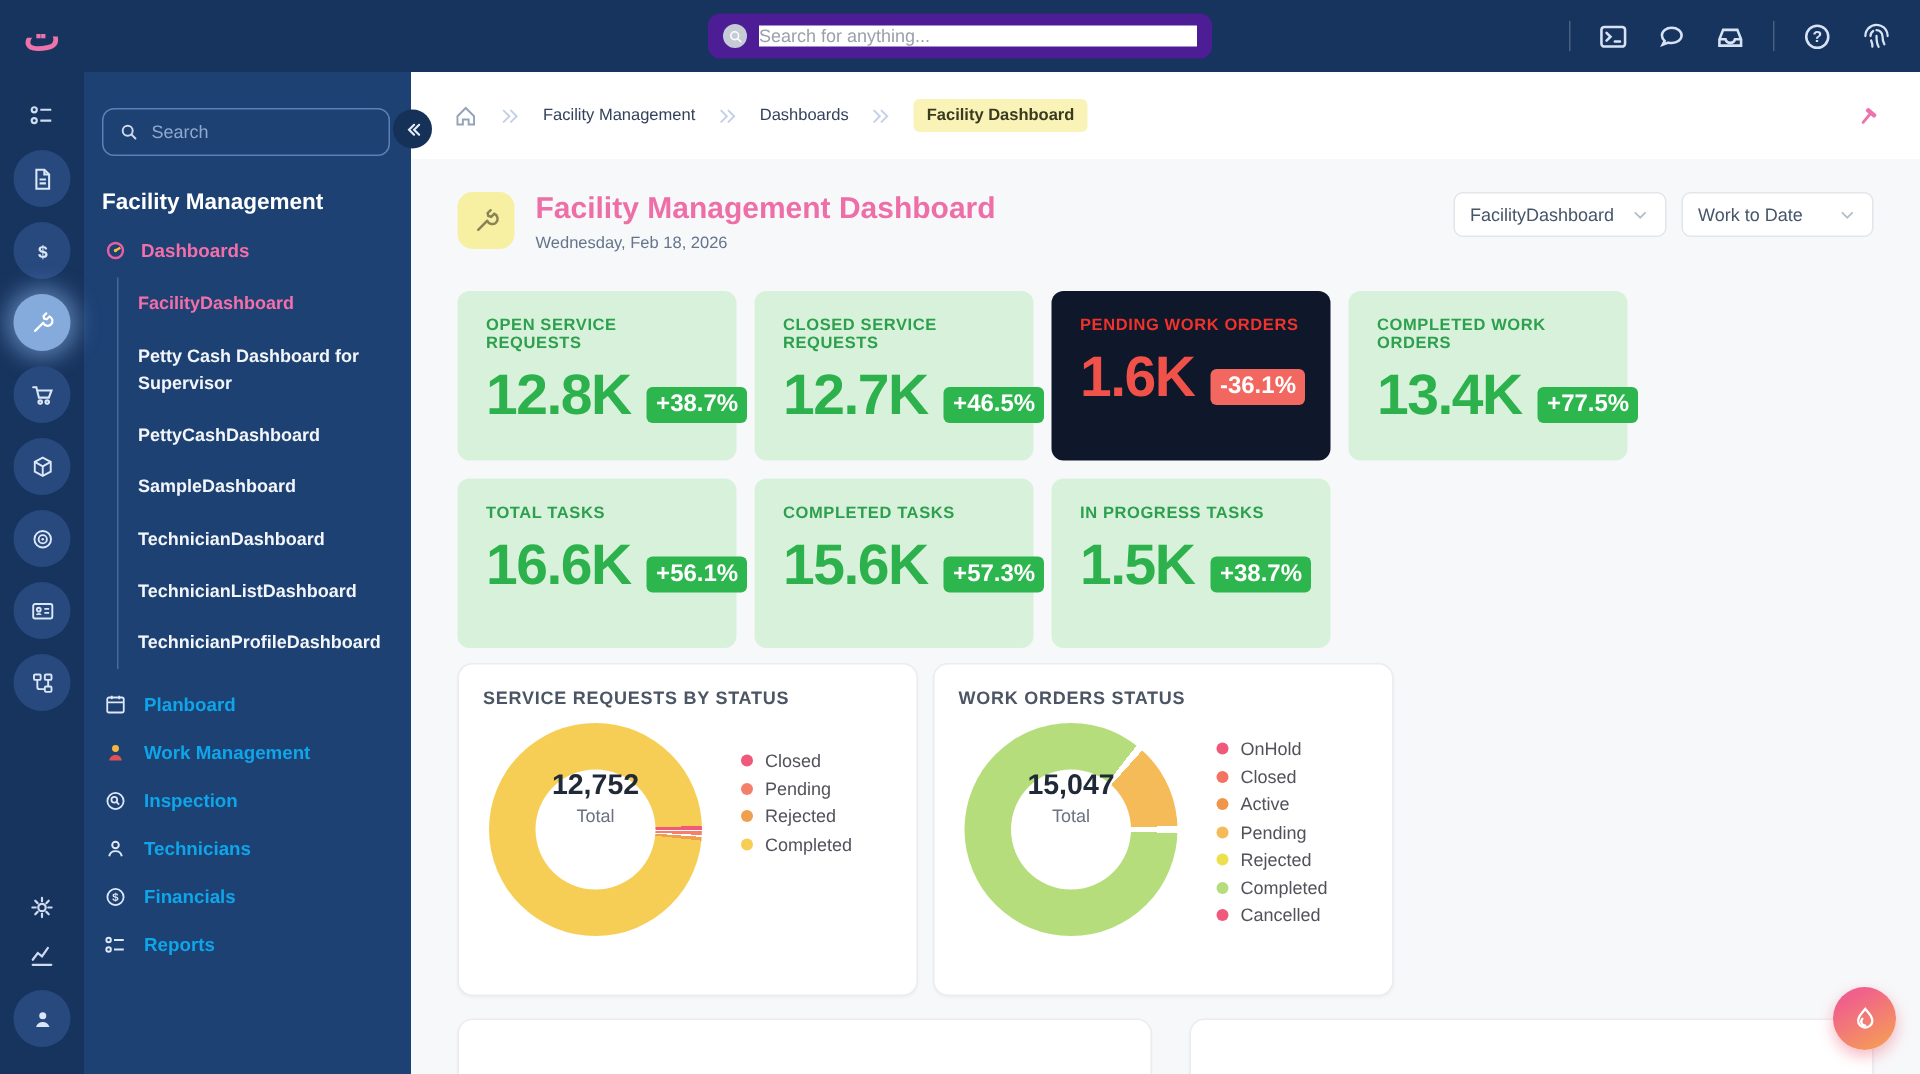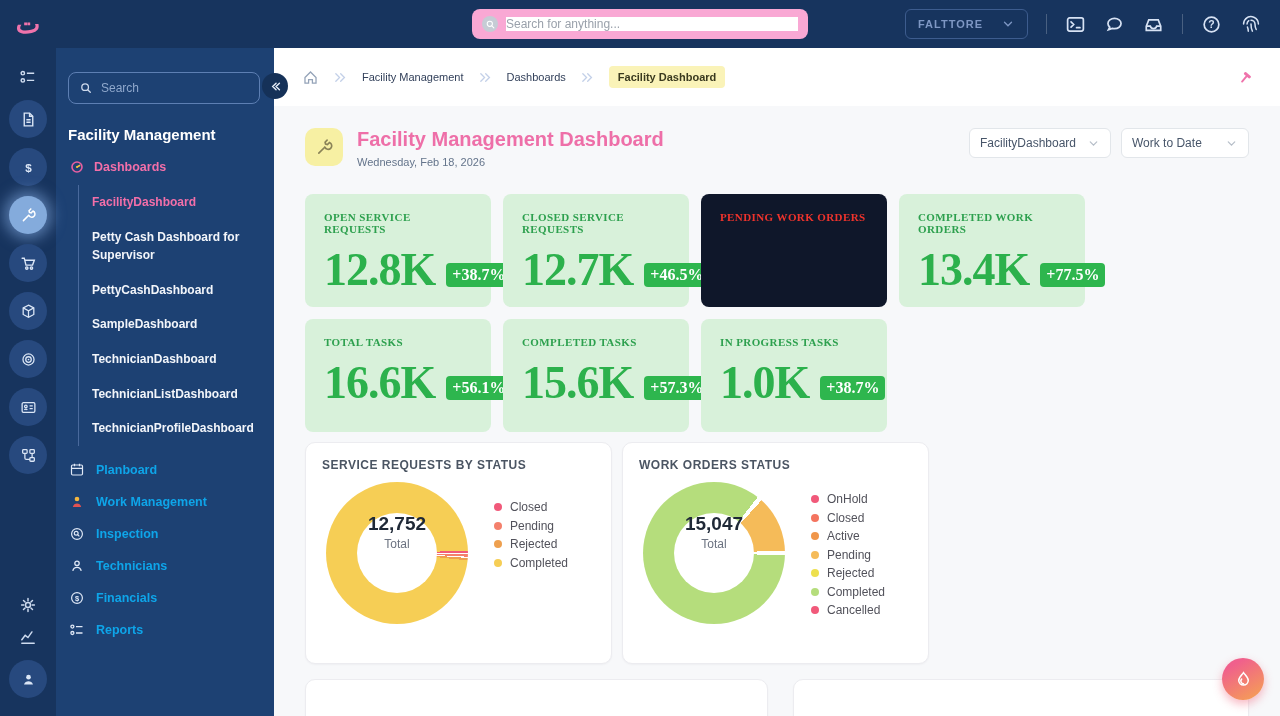--- a/index.html
+++ b/index.html
@@ -2,21 +2,21 @@
 <html><head>
 <meta charset="utf-8">
 <style>
   * { margin:0; padding:0; box-sizing:border-box; }
   html,body { width:1280px; height:716px; overflow:hidden; font-family:"Liberation Sans", sans-serif; background:#f7f8fa; }
   svg { display:block; }
 
   
   .topbar { position:absolute; left:0; top:0; width:1280px; height:48px; background:#17345e; display:flex; align-items:center; z-index:30; }
   .logo { width:56px; text-align:center; color:#ef73ab; font-size:26px; font-weight:700; line-height:48px; }
-  .topsearch { position:absolute; left:472px; top:9px; width:336px; height:30px; background:#f9a8d4; border-radius:8px; display:flex; align-items:center; padding:0 10px; gap:8px; }
+  .topsearch { position:absolute; left:472px; top:9px; width:336px; height:30px; background:#4c1d95; border-radius:8px; display:flex; align-items:center; padding:0 10px; gap:8px; }
   .topsearch .mag { width:16px; height:16px; border-radius:50%; background:#c6ccd5; display:flex; align-items:center; justify-content:center; color:#fff; flex:none; }
   .topsearch input { border:none; outline:none; flex:1; font-size:12px; color:#374151; font-family:"Liberation Sans",sans-serif; }
   .topsearch input::placeholder { color:#9aa1ab; }
   .topright { position:absolute; right:18px; top:0; height:48px; display:flex; align-items:center; gap:18px; color:#d7e2f4; }
   .orgsel { display:flex; align-items:center; gap:18px; border:1px solid #3d5c8e; border-radius:6px; padding:7px 12px; background:transparent; color:#7e97c4; font-size:11px; font-weight:700; letter-spacing:1px; cursor:pointer; font-family:"Liberation Sans",sans-serif; }
   .tb-ic { background:none; border:none; color:#d7e2f4; cursor:pointer; padding:0; }
   .vdiv { width:1px; height:20px; background:rgba(255,255,255,.22); }
 
   
   .rail { position:absolute; left:0; top:48px; width:56px; height:668px; background:#17345e; display:flex; flex-direction:column; align-items:center; padding-top:20px; z-index:20; }
@@ -51,28 +51,28 @@
   .content { padding:14px 31px 0 31px; }
   .page-head { display:flex; align-items:flex-start; margin-top:8px;justify-content:space-between; }
   .head-ic { width:38px; height:38px; border-radius:10px; background:#f7f0a3; display:flex; align-items:center; justify-content:center; color:#8a8357; margin-right:14px; }
   .page-title { font-size:20px; font-weight:700; color:#ee6fa8; }
   .page-date { font-size:11px; color:#64748b; margin-top:5px; }
   .head-selects { margin-left:auto; display:flex; gap:10px; }
   .selbox { height:30px; background:#fff; border:1px solid #e2e6ea; border-radius:6px; display:flex; align-items:center; gap:10px; padding:0 10px; font-size:12px; color:#475569; cursor:pointer; }
   .selbox .chev { color:#b6bec8; }
 
   .kpi-row { display:flex; gap:12px; margin-top:26px; }
-  .kpi { width:186px; height:113px; border-radius:8px; padding:17px 19px;font-family:Liberation Serif, serif; }
+  .kpi { width:186px; height:113px; border-radius:8px; padding:17px 19px; }
   .kpi.green { background:#d8f1da; }
   .kpi.red { background:#0f172a; }
   .kpi .lab { font-size:11px; font-weight:700; letter-spacing:.4px; }
   .kpi.green .lab { color:#2da04e; }
   .kpi.red .lab { color:#ef332c; }
   .kpi .valrow { margin-top:8px; display:flex; align-items:center; gap:11px; }
-  .kpi .val { font-size:46px; font-weight:700; letter-spacing:-1px; }
+  .kpi .val { font-size:38px; font-weight:700; letter-spacing:-1px; }
   .kpi.green .val { color:#2cb14c; }
   .kpi.red .val { color:#f05149; }
   .badge { font-size:16px; font-weight:700; color:#fff; border-radius:4px; padding:3px 6px; margin-top:10px; }
   .kpi.green .badge { background:#2eb64e; }
   .kpi.red .badge { background:#f2675f; }
 
   .charts-row { display:flex; gap:10px; margin-top:10px; }
   .chart-card { width:307px; height:222px; background:#fff; border:1px solid #ececf0; border-radius:10px; box-shadow:0 1px 2px rgba(16,24,40,.04); padding:15px 16px; }
   .chart-title { font-size:12px; font-weight:700; color:#4b5563; letter-spacing:.5px; }
   .chart-body { display:flex; margin-top:6px; }
@@ -229,26 +229,20 @@
   <div class="logo">ت</div>
   <div class="topsearch">
     <span class="mag">
         <svg width="11" height="11" viewBox="0 0 16 16">
           <use href="#i-mag"></use>
         </svg>
       </span>
     <input type="text" placeholder="Search for anything..." style="">
   </div>
   <div class="topright">
-    <button class="orgsel">
-      <span>FALTTORE</span>
-      <svg width="14" height="14" viewBox="0 0 16 16">
-          <use href="#i-chevdown"></use>
-        </svg>
-    </button>
     <span class="vdiv"></span>
     <button class="tb-ic">
         <svg width="21" height="21" viewBox="0 0 16 16">
           <use href="#i-terminal"></use>
         </svg>
       </button>
     <button class="tb-ic">
         <svg width="21" height="21" viewBox="0 0 16 16">
           <use href="#i-chat"></use>
         </svg>
@@ -479,20 +473,24 @@
       </div>
       <div class="kpi green">
         <div class="lab">CLOSED SERVICE REQUESTS</div>
         <div class="valrow">
             <span class="val">12.7K</span>
             <span class="badge">+46.5%</span>
           </div>
       </div>
       <div class="kpi red">
         <div class="lab">PENDING WORK ORDERS</div>
+        <div class="valrow">
+            <span class="val">1.6K</span>
+            <span class="badge">-36.1%</span>
+          </div>
       </div>
       <div class="kpi green">
         <div class="lab">COMPLETED WORK ORDERS</div>
         <div class="valrow">
             <span class="val">13.4K</span>
             <span class="badge">+77.5%</span>
           </div>
       </div>
     </div>
 
@@ -507,21 +505,21 @@
       <div class="kpi green">
         <div class="lab">COMPLETED TASKS</div>
         <div class="valrow">
             <span class="val">15.6K</span>
             <span class="badge">+57.3%</span>
           </div>
       </div>
       <div class="kpi green">
         <div class="lab">IN PROGRESS TASKS</div>
         <div class="valrow">
-            <span class="val">1.0K</span>
+            <span class="val">1.5K</span>
             <span class="badge">+38.7%</span>
           </div>
       </div>
     </div>
 
     <div class="charts-row">
       <div class="chart-card">
         <div class="chart-title">SERVICE REQUESTS BY STATUS</div>
         <div class="chart-body">
           <div class="donut-wrap">

